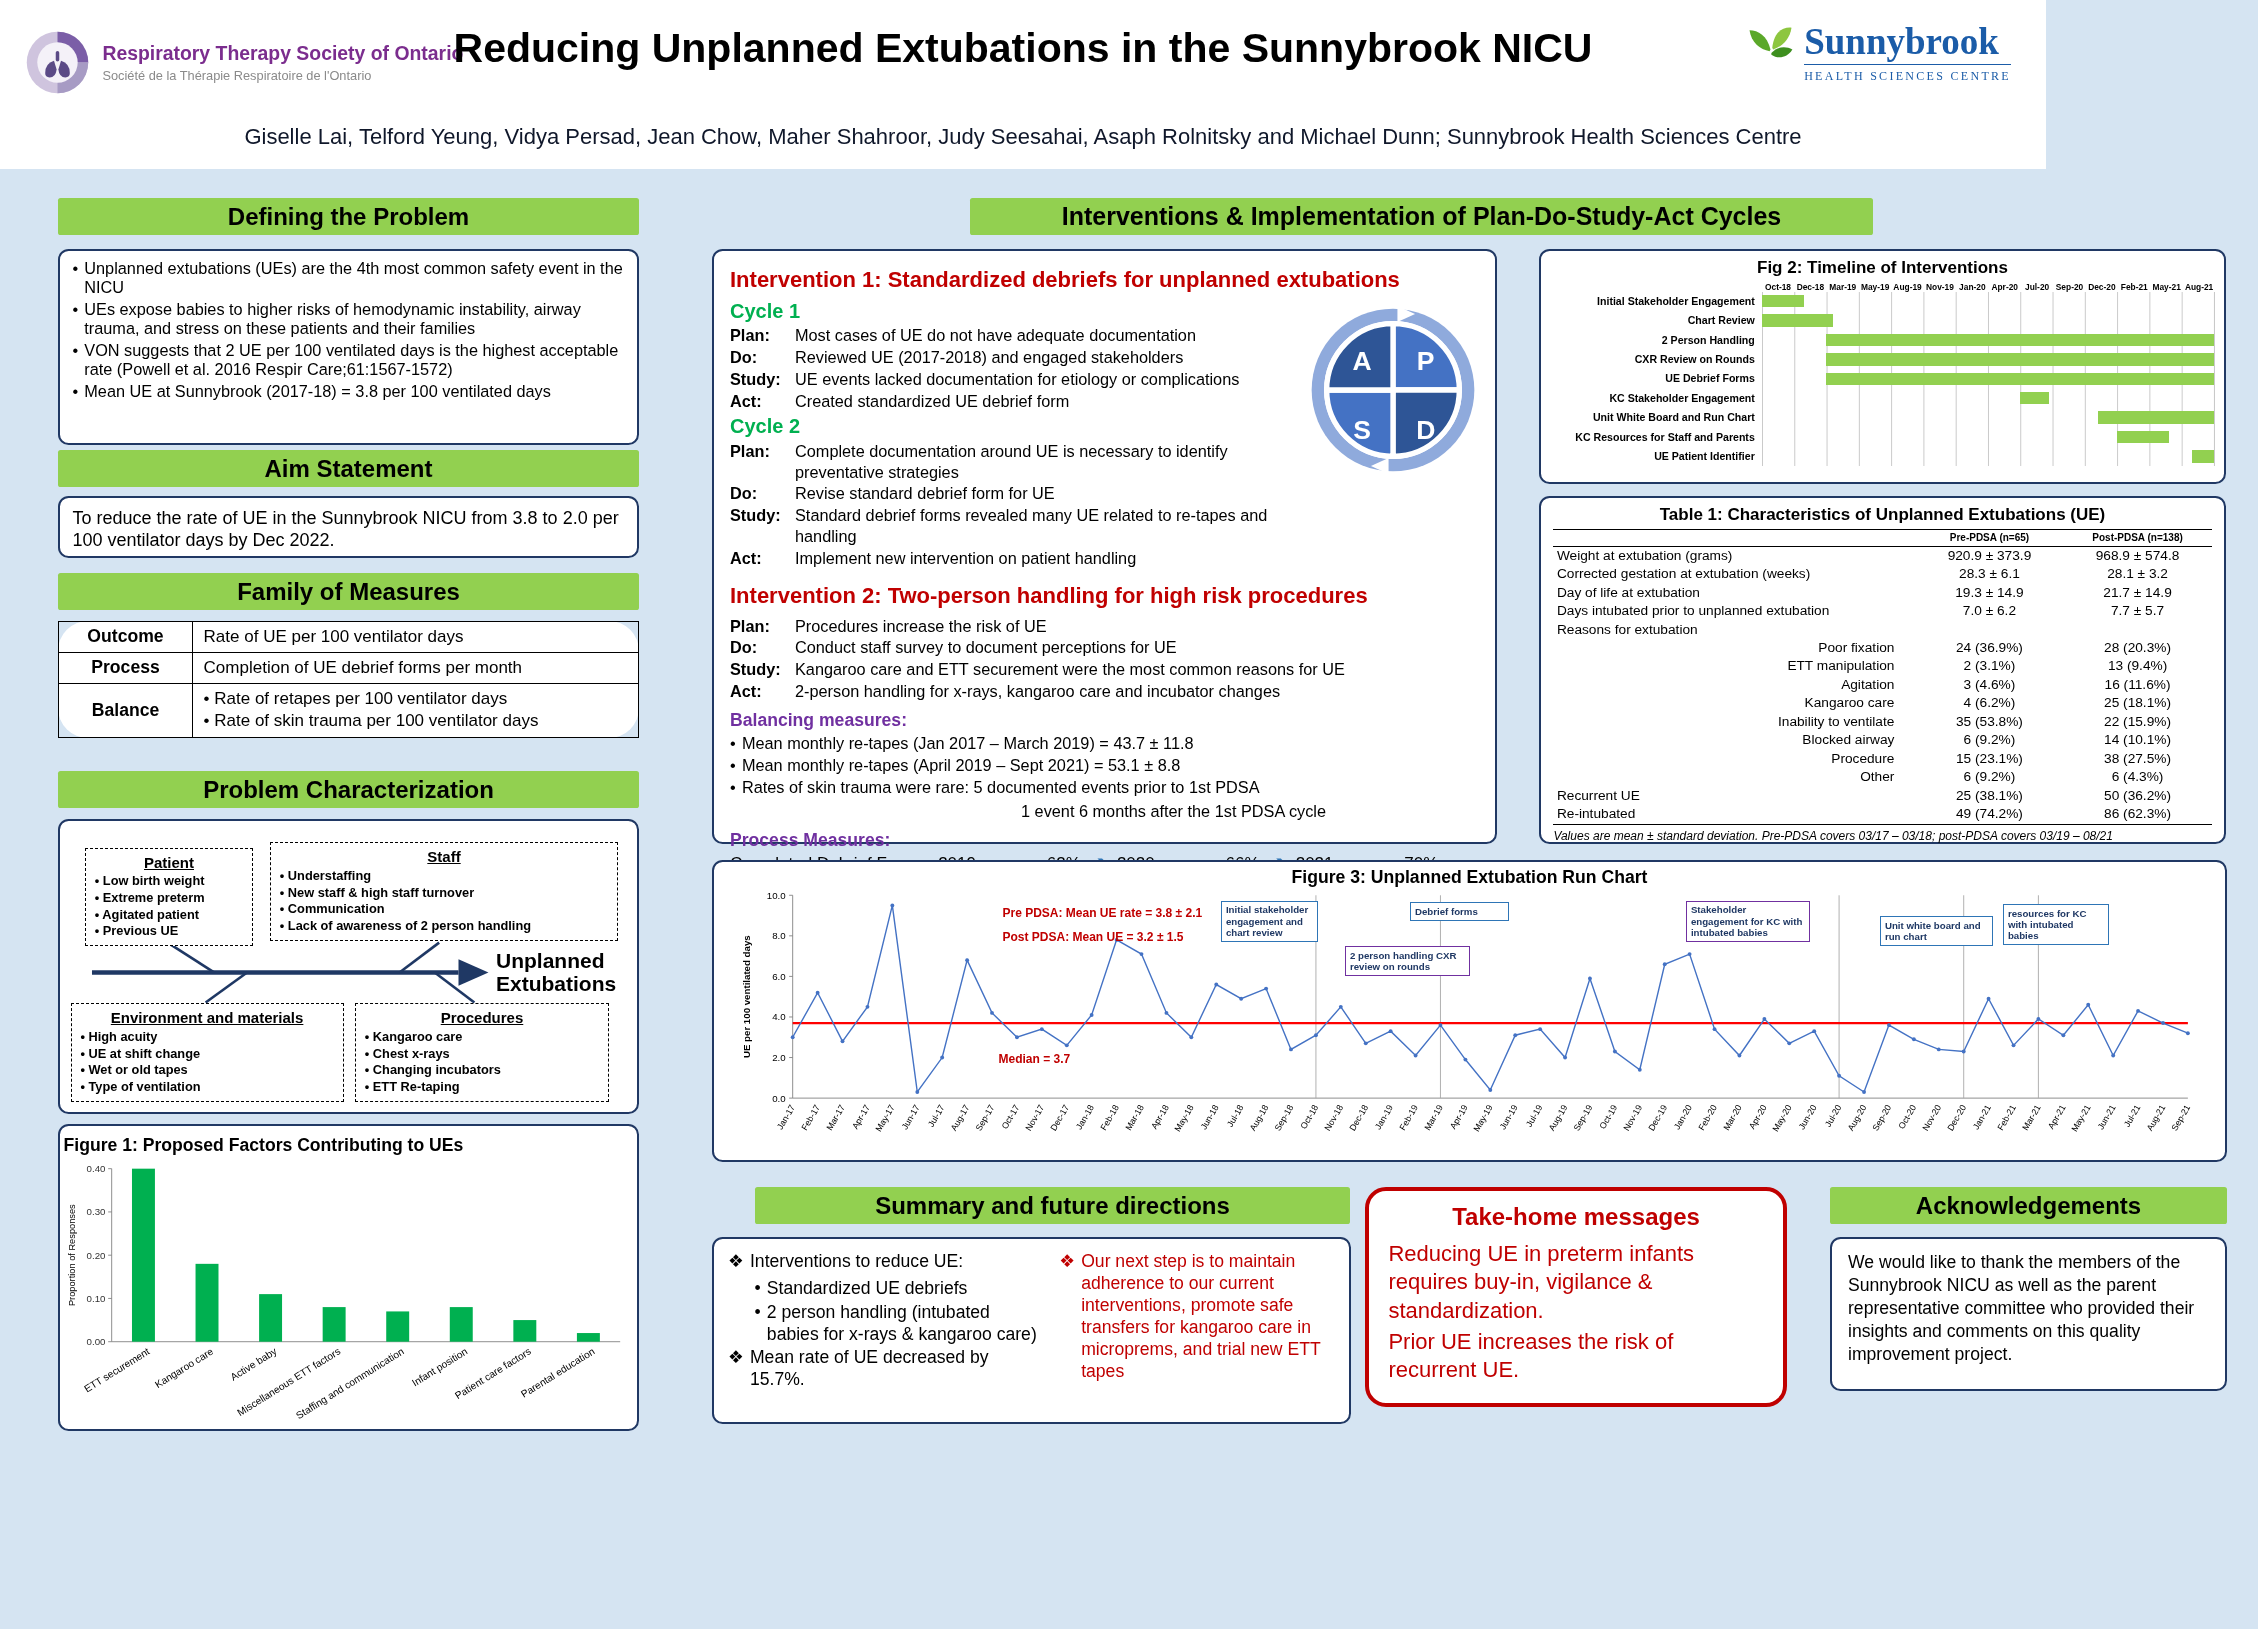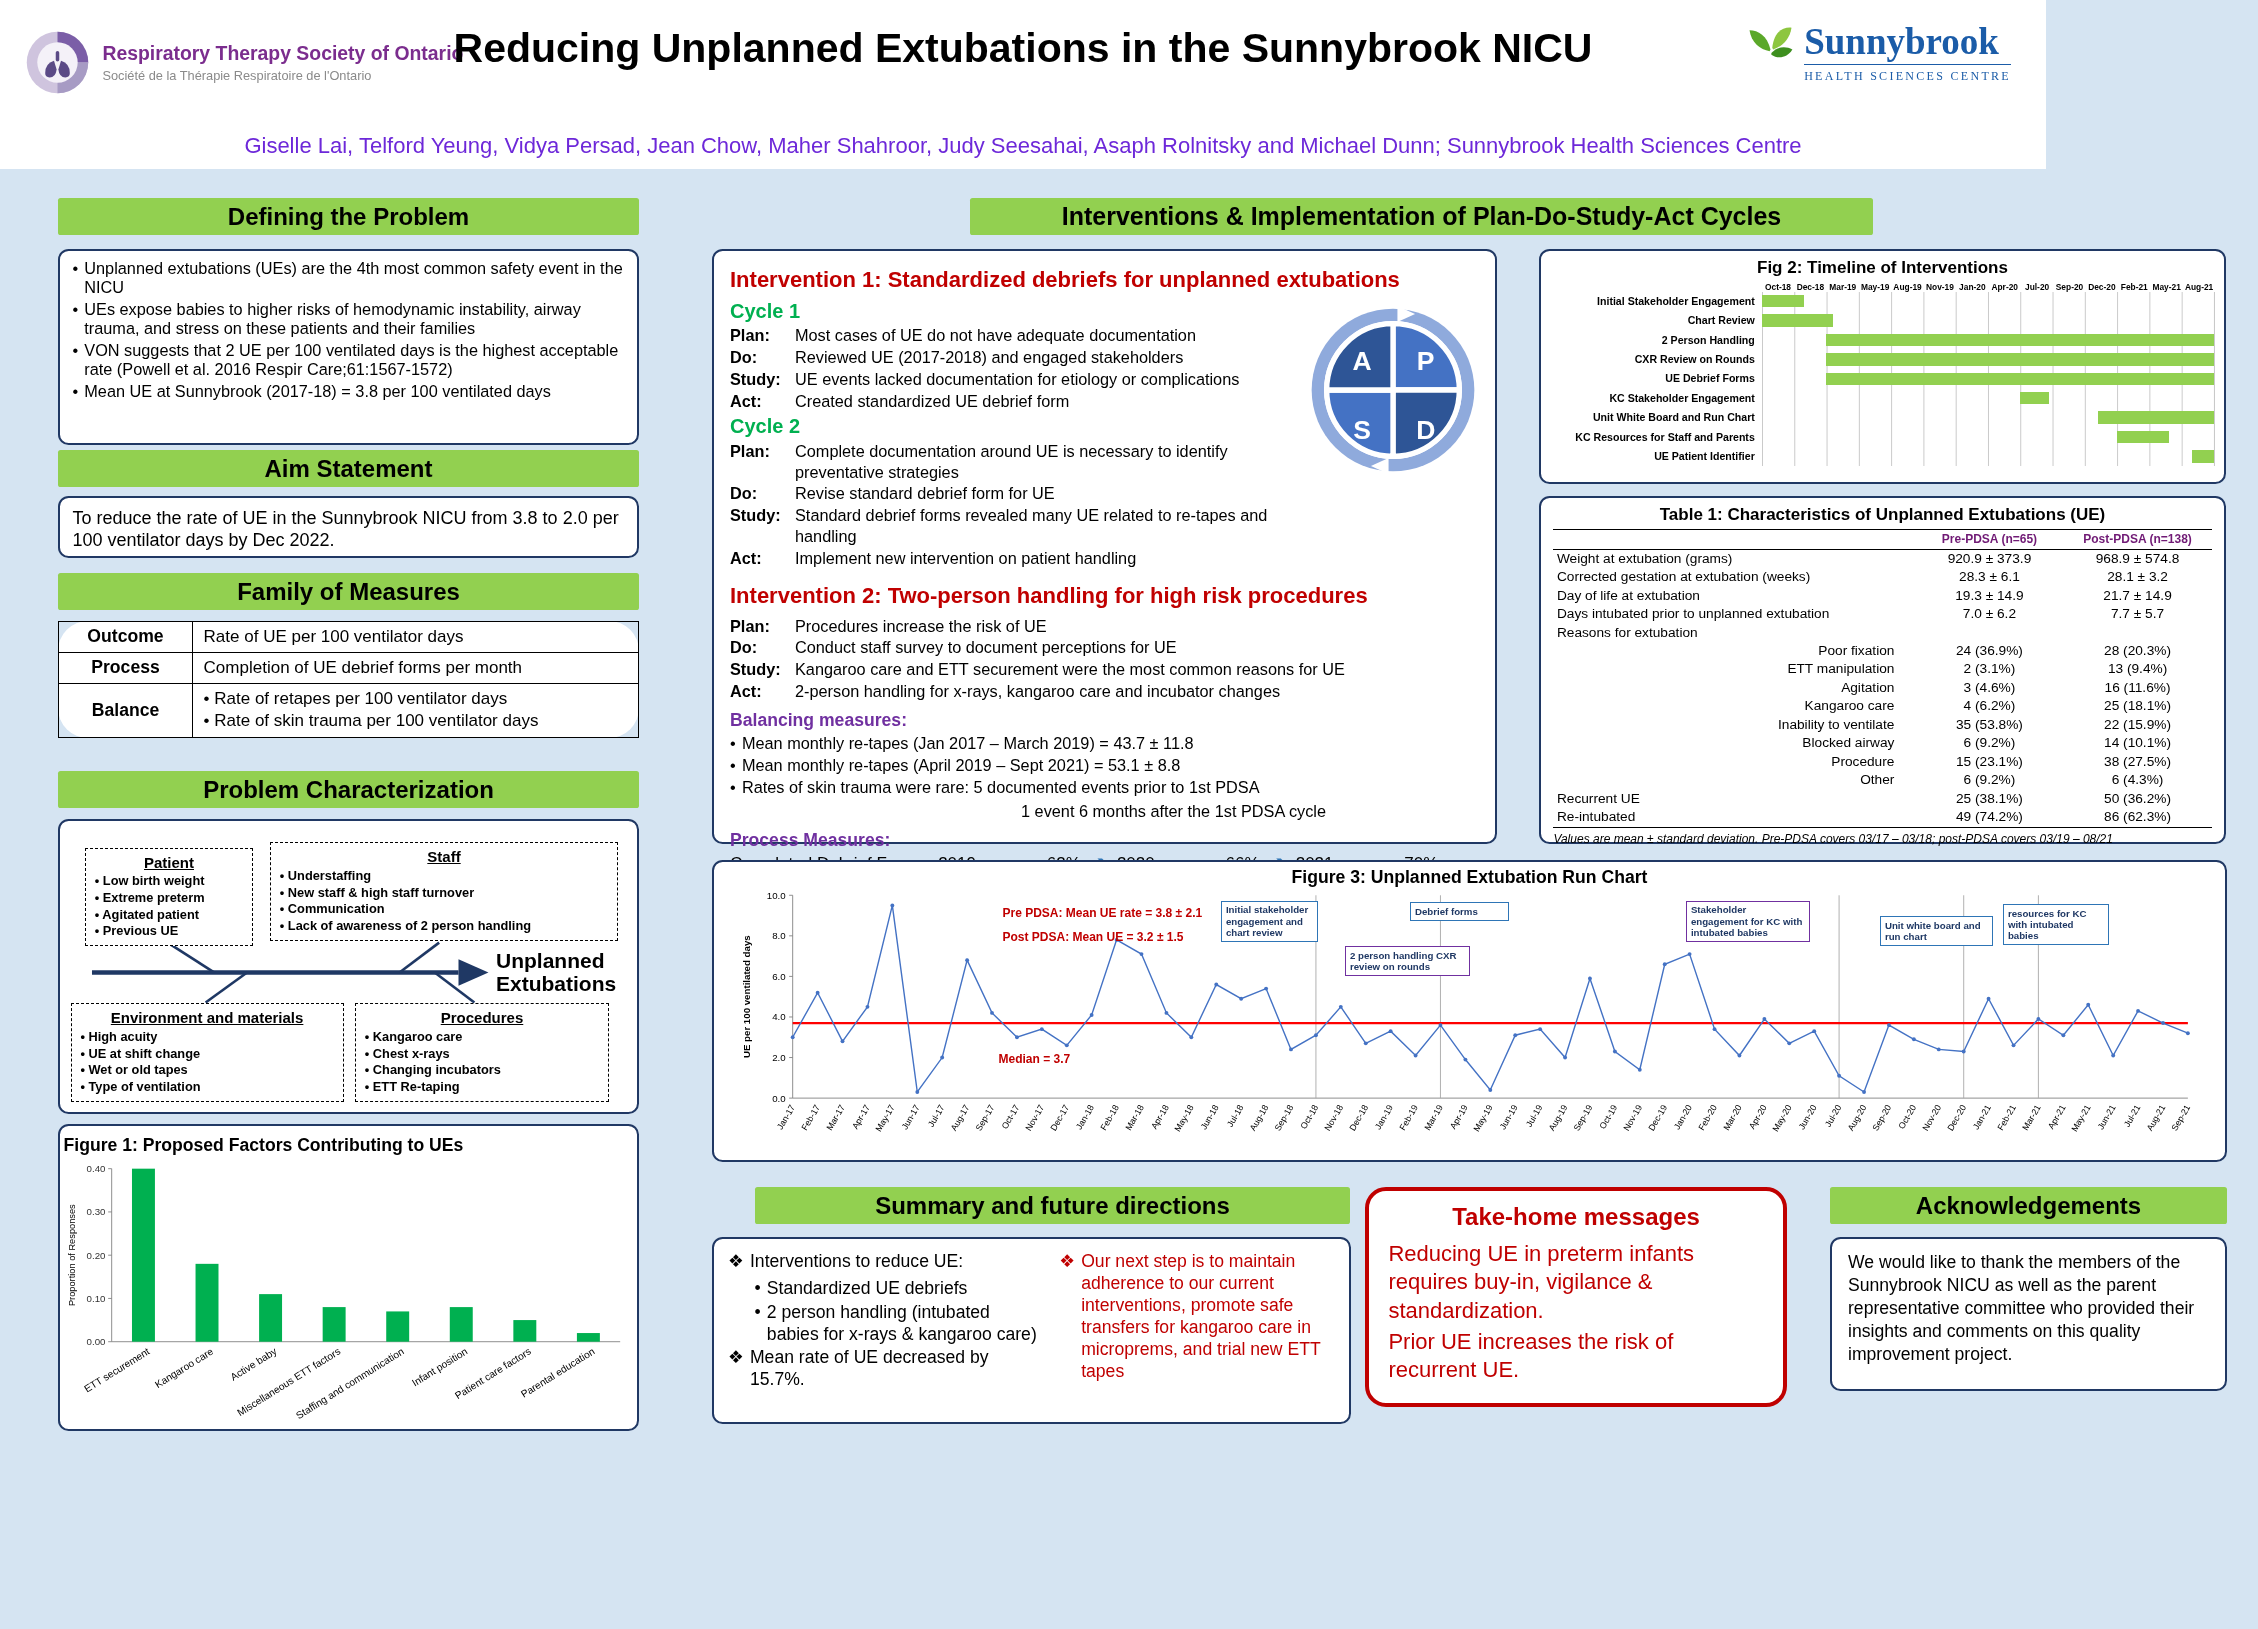--- a/index.html
+++ b/index.html
@@ -3,21 +3,21 @@
 <meta charset="utf-8">
 <style>
   * { margin:0; padding:0; box-sizing:border-box; }
   html,body { background:#b9c8d8; }
   body, svg text { font-family:"Liberation Sans", sans-serif; }
   #poster { position:relative; width:2258px; height:1629px; background:#d5e4f2; overflow:hidden; margin:0 auto; }
 
   
   .hdr { position:absolute; left:0; top:0; width:2046px; height:169px; background:#ffffff; }
   .hdr-title { position:absolute; top:25px; left:371px; right:371px; text-align:center; font-size:41px; font-weight:bold; color:#000; }
-  .hdr-authors { position:absolute; top:124px; left:0; right:0; text-align:center; font-size:22px; color:#6d28d9;margin-top:9px; }
+  .hdr-authors { position:absolute; top:124px; left:0; right:0; text-align:center; font-size:22px; color:#0f172a; }
   .rtso { position:absolute; left:25px; top:30px; display:flex; align-items:center; gap:12.4px; }
   .rtso-l1 { color:#7B2D8E; font-weight:bold; font-size:19.4px; }
   .rtso-l2 { color:#8a8a8a; font-size:12.8px; margin-top:2.6px; }
   .sb { position:absolute; right:35px; top:23px; display:flex; align-items:flex-start; gap:8.8px; }
   .sb-name { font-family:"Liberation Serif", serif; color:#1B5CA8; font-size:37px; font-weight:bold; line-height:1; }
   .sb-sub { font-family:"Liberation Serif", serif; color:#1B5CA8; font-size:12px; letter-spacing:2.3px; margin-top:4.4px; border-top:1.8px solid #1B5CA8; padding-top:3.5px; }
 
   
   .gbarhdr { position:absolute; background:#92D050; color:#000; font-weight:bold; text-align:center; font-size:24px; display:flex; align-items:center; justify-content:center; border-radius:2.6px; }
   .panel { position:absolute; background:#fff; border:2.6px solid #203864; border-radius:10.6px; }
@@ -71,21 +71,21 @@
   .grow { display:flex; align-items:center; height:19.4px; }
   .glabel { width:212px; text-align:right; padding-right:7px; font-size:10.6px; font-weight:bold; flex:none; line-height:1; }
   .gtrack { position:relative; flex:1; height:100%;
             background-image:linear-gradient(to right,#c9c9c9 0.9px,transparent 0.9px);
             background-size:calc(100%/14) 100%; border-right:0.9px solid #c9c9c9; }
   .gbar { position:absolute; top:3.5px; height:12.4px; background:#92D050; }
 
   #box-table1 { left:1539px; top:496px; width:687px; height:348px; padding:7px 12.4px; }
   .t1-title { text-align:center; font-weight:bold; font-size:17px; border-bottom:1.8px solid #000; padding-bottom:3.5px; }
   #t1 { width:100%; border-collapse:collapse; font-size:13.7px; }
-  #t1 th { color:#701a75; font-weight:bold; border-bottom:1.3px solid #000; padding:2.6px 3.5px; font-size:12px; text-align:center; }
+  #t1 th { color:#000000; font-weight:bold; border-bottom:1.3px solid #000; padding:2.6px 3.5px; font-size:10px; text-align:center; }
   #t1 th:first-child { width:55%; }
   #t1 td { padding:0.9px 3.5px; line-height:1.22; }
   #t1 td.tnum { text-align:center; width:22.5%; }
   #t1 td.tindent { text-align:right; padding-right:21px; }
   #t1 tbody tr:last-child td { border-bottom:1.8px solid #000; }
   .t1-foot { font-size:12px; font-style:italic; margin-top:4.4px; }
 
   
   #box-fig3 { left:712px; top:860px; width:1515px; height:302px; padding:3.5px 8.8px; }
   .fig3-title { text-align:center; font-weight:bold; font-size:17.6px; margin-top:1.8px; }

